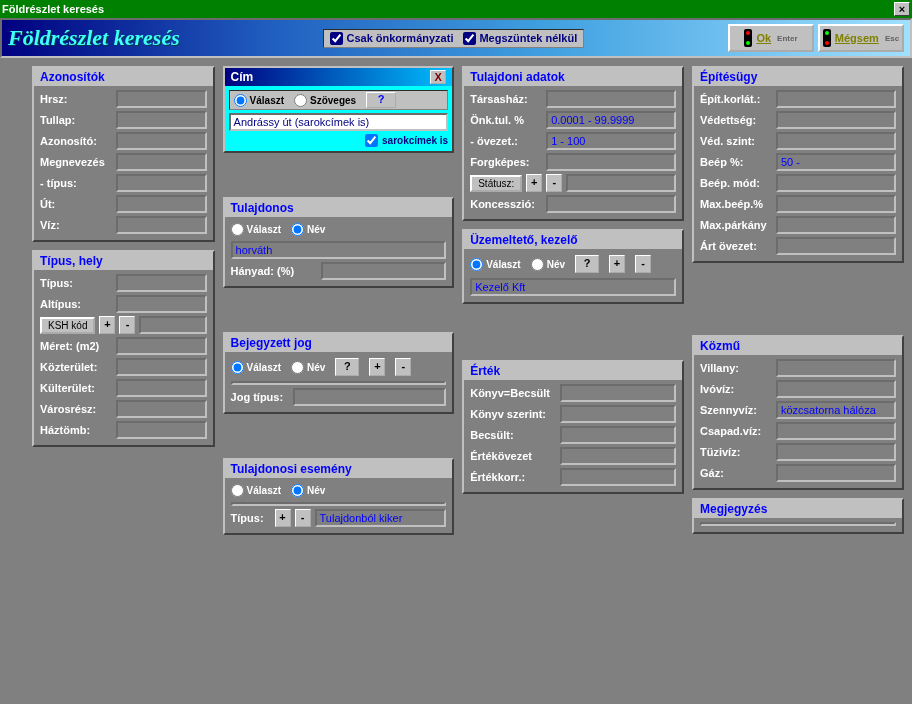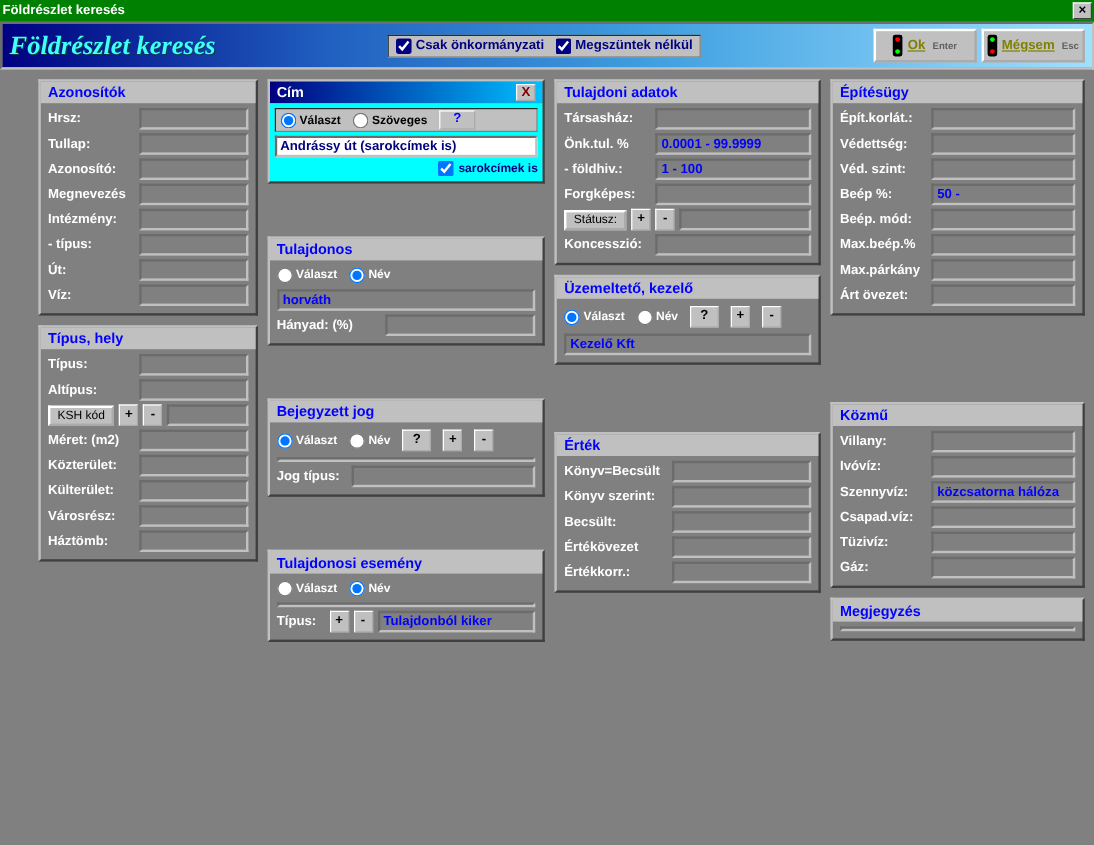--- a/index.html
+++ b/index.html
@@ -138,21 +138,20 @@
 .field {
   flex: 1;
   height: 18px;
   background: #808080;
   border: 2px inset #c0c0c0;
   color: #0000ff;
   padding: 0 3px;
   font-size: 11px;
   min-width: 0;
   line-height: 14px;
-  font-weight: bold;
 }
 .field.white { background: #fff; color: #000080; }
 .small-btn {
   width: 16px; height: 18px;
   background: #c0c0c0;
   border: 1px outset #fff;
   font-size: 11px;
   line-height: 14px;
   text-align: center;
   cursor: pointer;
@@ -255,24 +254,20 @@
           </div>
         <div class="row">
             <span class="lbl">Azonosító:</span>
             <div class="field"></div>
           </div>
         <div class="row">
             <span class="lbl">Megnevezés</span>
             <div class="field"></div>
           </div>
         <div class="row">
-            <span class="lbl">Intézmény:</span>
-            <div class="field"></div>
-          </div>
-        <div class="row">
             <span class="lbl">   - típus:</span>
             <div class="field"></div>
           </div>
         <div class="row">
             <span class="lbl">Út:</span>
             <div class="field"></div>
           </div>
         <div class="row">
             <span class="lbl">Víz:</span>
             <div class="field"></div>
@@ -422,21 +417,21 @@
       <div class="panel-body">
         <div class="row">
             <span class="lbl">Társasház:</span>
             <div class="field"></div>
           </div>
         <div class="row">
             <span class="lbl">Önk.tul. %</span>
             <div class="field txt-blue">0.0001 - 99.9999</div>
           </div>
         <div class="row">
-            <span class="lbl">  - földhiv.:</span>
+            <span class="lbl">  - övezet.:</span>
             <div class="field txt-blue">1 - 100</div>
           </div>
         <div class="row">
             <span class="lbl">Forgképes:</span>
             <div class="field"></div>
           </div>
         <div class="row">
           <span class="btn-framed">Státusz:</span>
           <span class="small-btn">+</span>
           <span class="small-btn">-</span>

